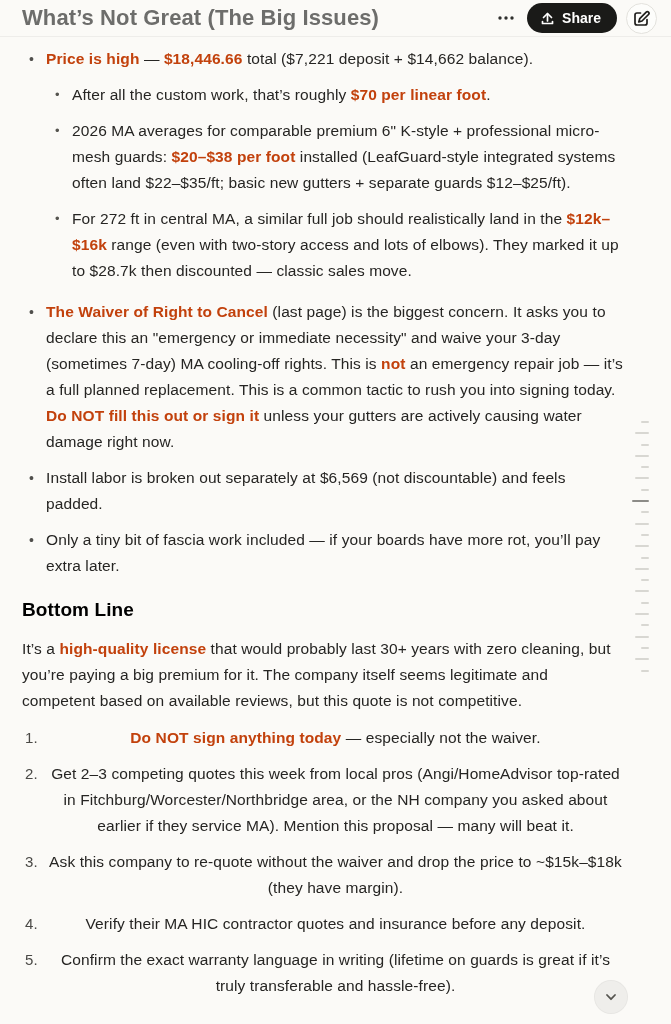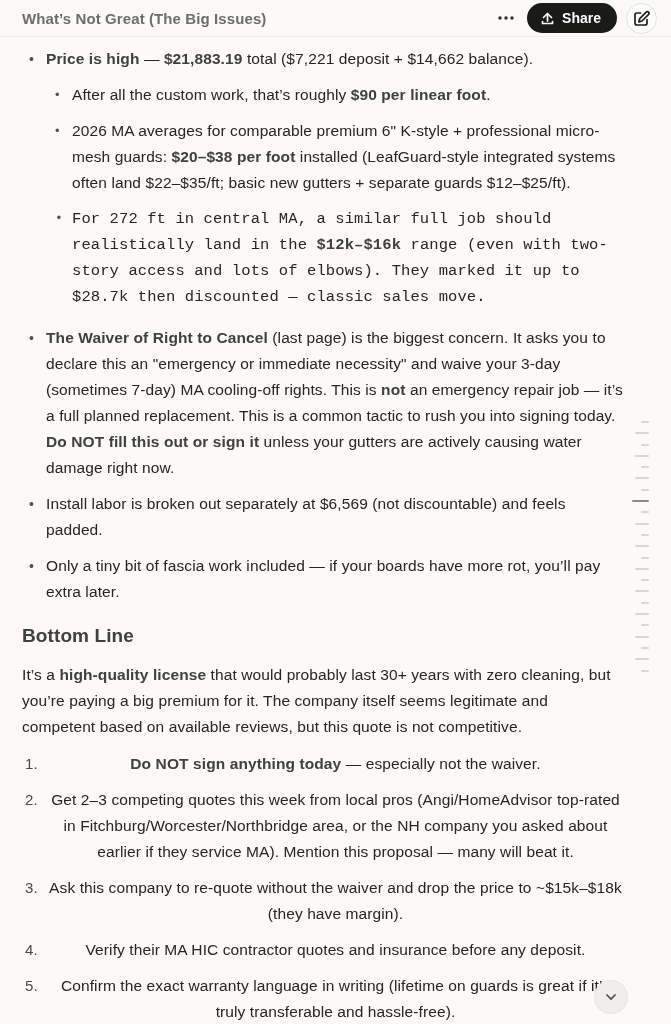--- a/index.html
+++ b/index.html
@@ -17,21 +17,21 @@
   header {
     position: relative;
     height: 37px;
     display: flex;
     align-items: center;
     justify-content: space-between;
     padding: 0 14px 0 22px;
     border-bottom: 1px solid rgba(0,0,0,0.05);
   }
   .doc-title {
-    font-size: 15px;
+    font-size: 22px;
     font-weight: 700;
     color: #6d6d6b;
     letter-spacing: .1px;
     white-space: nowrap;
   }
   .header-actions { display: flex; align-items: center; gap: 9px; }
   .icon-btn {
     background: none; border: none; cursor: pointer;
     display: flex; align-items: center; justify-content: center;
     padding: 2px;
@@ -52,42 +52,42 @@
     cursor: pointer;
   }
 
   
   main {
     padding: 9px 46px 0 22px;
     font-size: 15.5px;
     line-height: 26px;
     letter-spacing: .1px;
   }
-  strong { font-weight: 700; color: #404040; }
+  strong { font-weight: 700; color: #c2410c; }
   p { margin: 0 0 11px; }
   h2 {
-    font-size: 19px; font-weight: 700; color: #404040;
+    font-size: 19px; font-weight: 700; color: #000000;
     margin: 18px 0 13px;
   }
   ul, ol { list-style: none; margin: 0 0 2px; counter-reset: num; }
   li { position: relative; padding-left: 24px; margin-bottom: 10px; }
   ul > li::before {
     content: "\2022";
     position: absolute; left: 7px; top: 0;
     color: #504f4c; font-size: 14px;
   }
   ol > li { counter-increment: num; text-align: center; }
   ol > li::before {
     content: counter(num) ".";
     position: absolute; left: 3px; top: 0;
     color: #4a4946; font-size: 15px;
   }
   ul.sub { margin: 10px 0 0; }
   ul.sub > li { padding-left: 26px; margin-bottom: 10px; }
-  ul.sub > li:last-child { margin-bottom: 15px; font-family: Liberation Mono, monospace; }
+  ul.sub > li:last-child { margin-bottom: 15px; }
   ul.sub > li::before { left: 9px; font-size: 13px; color: #55544f; }
 
   
   #minimap {
     position: absolute; top: 421px; right: 22px;
     display: flex; flex-direction: column; align-items: flex-end;
     gap: 9.3px;
   }
   #minimap .tick { height: 2px; border-radius: 1px; background: #d8d7d2; }
   #minimap .tick.short { width: 8px; }
@@ -129,22 +129,22 @@
         <path d="M14 9.5 V13 a2 2 0 0 1 -2 2 H4 a2 2 0 0 1 -2 -2 V5 a2 2 0 0 1 2 -2 h3.5"></path>
         <path d="M13.2 2.2 a1.6 1.6 0 0 1 2.3 2.3 L9 11 L5.8 11.9 L6.7 8.7 Z"></path>
       </svg>
     </button>
   </div>
 </header>
 
 <main>
   <div id="content">
       <ul>
-        <li><strong>Price is high</strong> — <strong>$21,883.19</strong> total ($7,221 deposit + $14,662 balance).<ul class="sub">
-            <li>After all the custom work, that’s roughly <strong>$90 per linear foot</strong>.</li>
+        <li><strong>Price is high</strong> — <strong>$18,446.66</strong> total ($7,221 deposit + $14,662 balance).<ul class="sub">
+            <li>After all the custom work, that’s roughly <strong>$70 per linear foot</strong>.</li>
             <li>2026 MA averages for comparable premium 6" K-style + professional micro-mesh guards: <strong>$20–$38 per foot</strong> installed (LeafGuard-style integrated systems often land $22–$35/ft; basic new gutters + separate guards $12–$25/ft).</li>
             <li>For 272 ft in central MA, a similar full job should realistically land in the <strong>$12k–$16k</strong> range (even with two-story access and lots of elbows). They marked it up to $28.7k then discounted — classic sales move.</li>
           </ul></li>
         <li><strong>The Waiver of Right to Cancel</strong> (last page) is the biggest concern. It asks you to declare this an "emergency or immediate necessity" and waive your 3-day (sometimes 7-day) MA cooling-off rights. This is <strong>not</strong> an emergency repair job — it’s a full planned replacement. This is a common tactic to rush you into signing today. <strong>Do NOT fill this out or sign it</strong> unless your gutters are actively causing water damage right now.</li>
         <li>Install labor is broken out separately at $6,569 (not discountable) and feels padded.</li>
         <li>Only a tiny bit of fascia work included — if your boards have more rot, you’ll pay extra later.</li>
       </ul>
       <h2>Bottom Line</h2>
       <p>It’s a <strong>high-quality license</strong> that would probably last 30+ years with zero cleaning, but you’re paying a big premium for it. The company itself seems legitimate and competent based on available reviews, but this quote is not competitive.</p>
       <ol>

